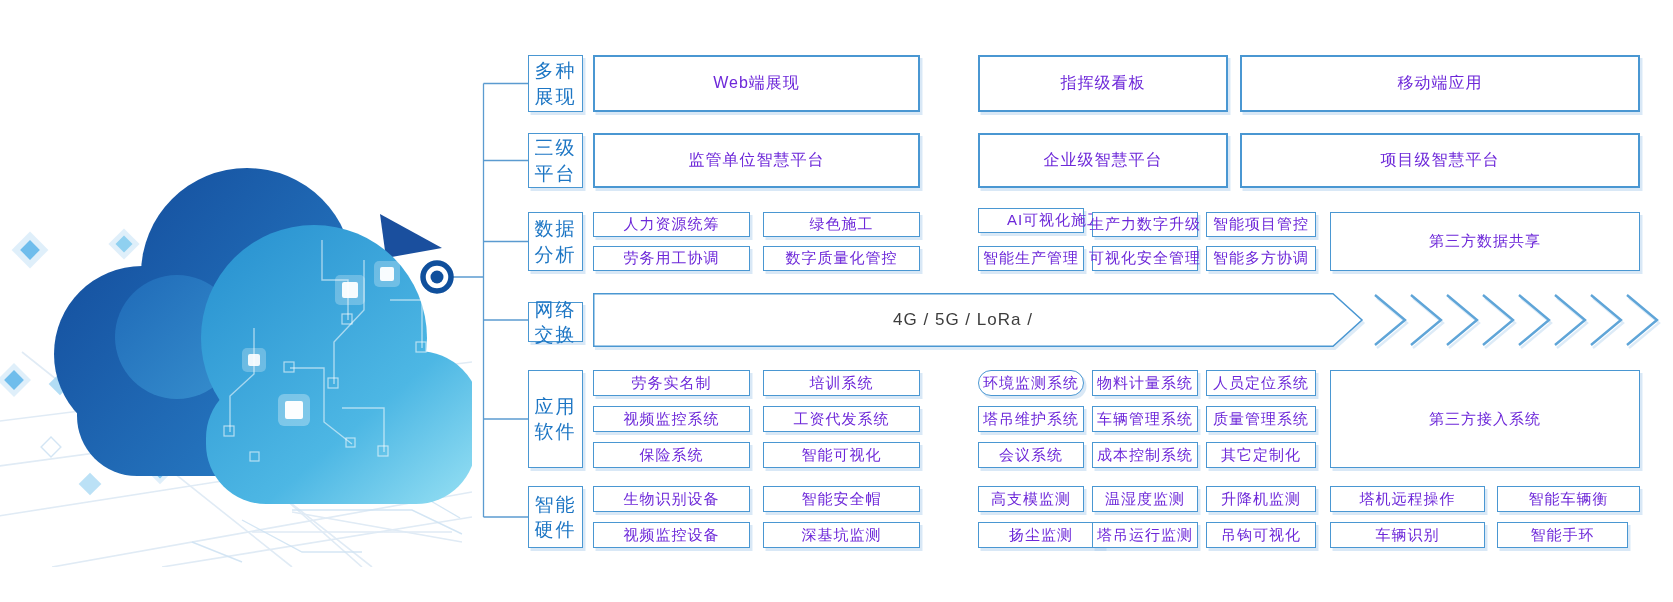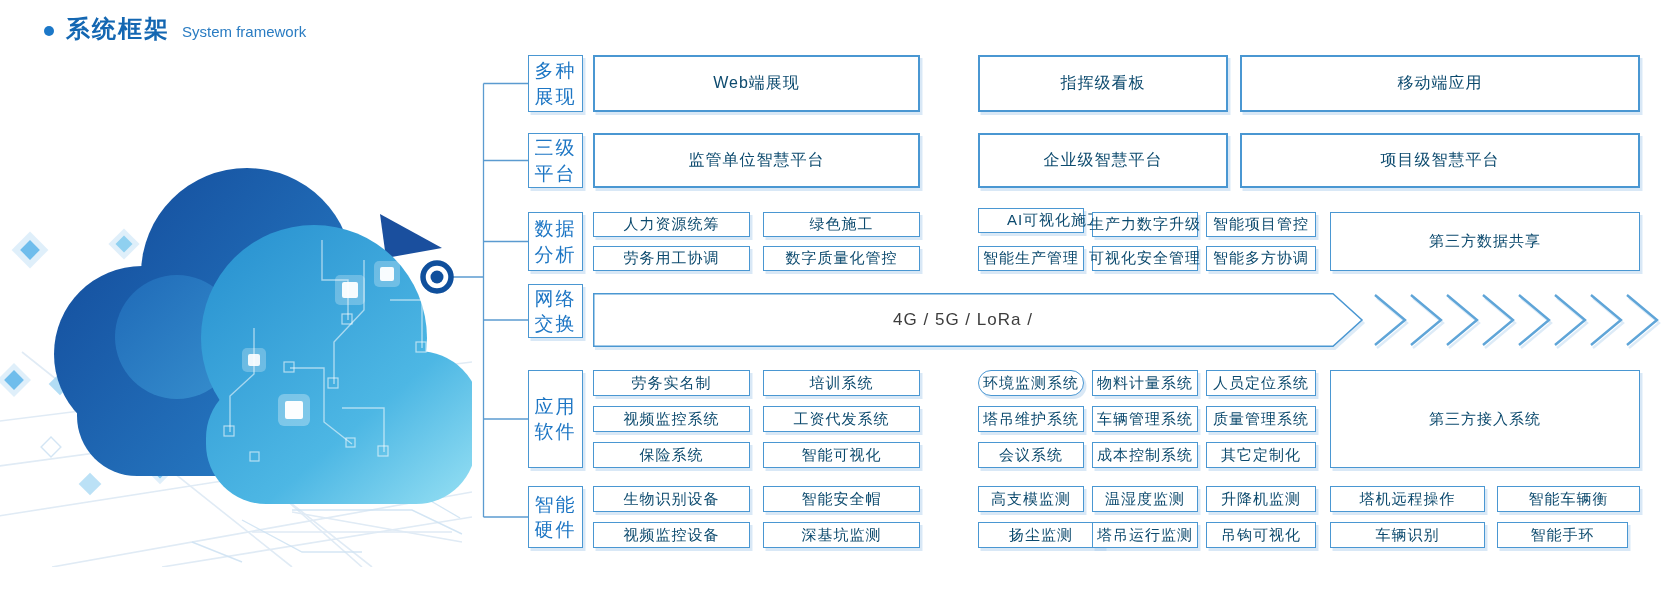--- a/index.html
+++ b/index.html
@@ -9,21 +9,21 @@
   }
   
   .title{position:absolute;left:44px;top:13px;display:flex;align-items:baseline;gap:12px;z-index:6;}
   .title .bullet{width:10px;height:10px;border-radius:50%;background:#1c78c8;align-self:center;margin-top:4px;}
   .title .zh{font-size:24px;font-weight:bold;color:#1467b2;letter-spacing:2px;}
   .title .en{font-size:15px;color:#2a7cc2;}
   
   .box{
     position:absolute;background:#ffffff;border:1.5px solid #4a97d2;
     display:flex;align-items:center;justify-content:center;
-    color:#0c4a6e;font-size:15px;letter-spacing:1px;
+    color:#6d28d9;font-size:15px;letter-spacing:1px;
     box-shadow:2.5px 3px 0 rgba(170,205,235,.45);z-index:5;box-sizing:border-box;
     white-space:nowrap;
   }
   .box.big{border-width:2px;font-size:16px;}
   .row-label{
     position:absolute;background:#ffffff;border:1.5px solid #4a97d2;
     display:flex;flex-direction:column;align-items:center;justify-content:center;
     color:#1d76c4;font-size:19px;line-height:1.32;letter-spacing:2px;
     box-shadow:2.5px 3px 0 rgba(170,205,235,.45);z-index:5;box-sizing:border-box;
   }
@@ -37,25 +37,20 @@
   }
   
   .overlay{position:absolute;left:0;top:0;z-index:4;pointer-events:none;}
   .cloud-wrap{position:absolute;left:-8px;top:122px;z-index:1;pointer-events:none;}
 </style>
 </head>
 <body>
 
 <div id="canvas">
 
-  <div class="title">
-    <span class="bullet"></span>
-    <span class="zh">系统框架</span>
-    <span class="en">System framework</span>
-  </div>
 
   <div class="cloud-wrap">
     <svg width="480" height="445" viewBox="0 0 480 445">
       <defs>
         <linearGradient id="gDark" gradientUnits="userSpaceOnUse" x1="90" y1="110" x2="400" y2="380">
           <stop offset="0" stop-color="#15509f"></stop>
             <stop offset="1" stop-color="#2e8ad0"></stop>
         </linearGradient>
         <linearGradient id="gMid" gradientUnits="userSpaceOnUse" x1="120" y1="150" x2="320" y2="360">
           <stop offset="0" stop-color="#1f6ab8"></stop>
@@ -227,21 +222,21 @@
       <div class="box" style="left: 763px; top: 212px; width: 157px; height: 25px;">绿色施工</div>
       <div class="box" style="left: 978px; top: 208px; width: 106px; height: 25px; padding-left: 48px;">AI可视化施工</div>
       <div class="box" style="left: 1092px; top: 212px; width: 106px; height: 25px;">生产力数字升级</div>
       <div class="box" style="left: 1206px; top: 212px; width: 110px; height: 25px;">智能项目管控</div>
       <div class="box" style="left: 593px; top: 246px; width: 157px; height: 25px;">劳务用工协调</div>
       <div class="box" style="left: 763px; top: 246px; width: 157px; height: 25px;">数字质量化管控</div>
       <div class="box" style="left: 978px; top: 246px; width: 106px; height: 25px;">智能生产管理</div>
       <div class="box" style="left: 1092px; top: 246px; width: 106px; height: 25px;">可视化安全管理</div>
       <div class="box" style="left: 1206px; top: 246px; width: 110px; height: 25px;">智能多方协调</div>
       <div class="box wide" style="left: 1330px; top: 212px; width: 310px; height: 59px;">第三方数据共享</div>
-      <div class="row-label" style="left: 528px; top: 284px; width: 55px; height: 54px;">
+      <div class="row-label" style="left: 528px; top: 302px; width: 55px; height: 40px;">
         <span>网络</span>
         <span>交换</span>
       </div>
       <div class="row-label" style="left: 528px; top: 370px; width: 55px; height: 98px;">
         <span>应用</span>
         <span>软件</span>
       </div>
       <div class="box" style="left: 593px; top: 370px; width: 157px; height: 26px;">劳务实名制</div>
       <div class="box" style="left: 763px; top: 370px; width: 157px; height: 26px;">培训系统</div>
       <div class="box" style="left: 978px; top: 370px; width: 106px; height: 26px; border-radius: 13px;">环境监测系统</div>

